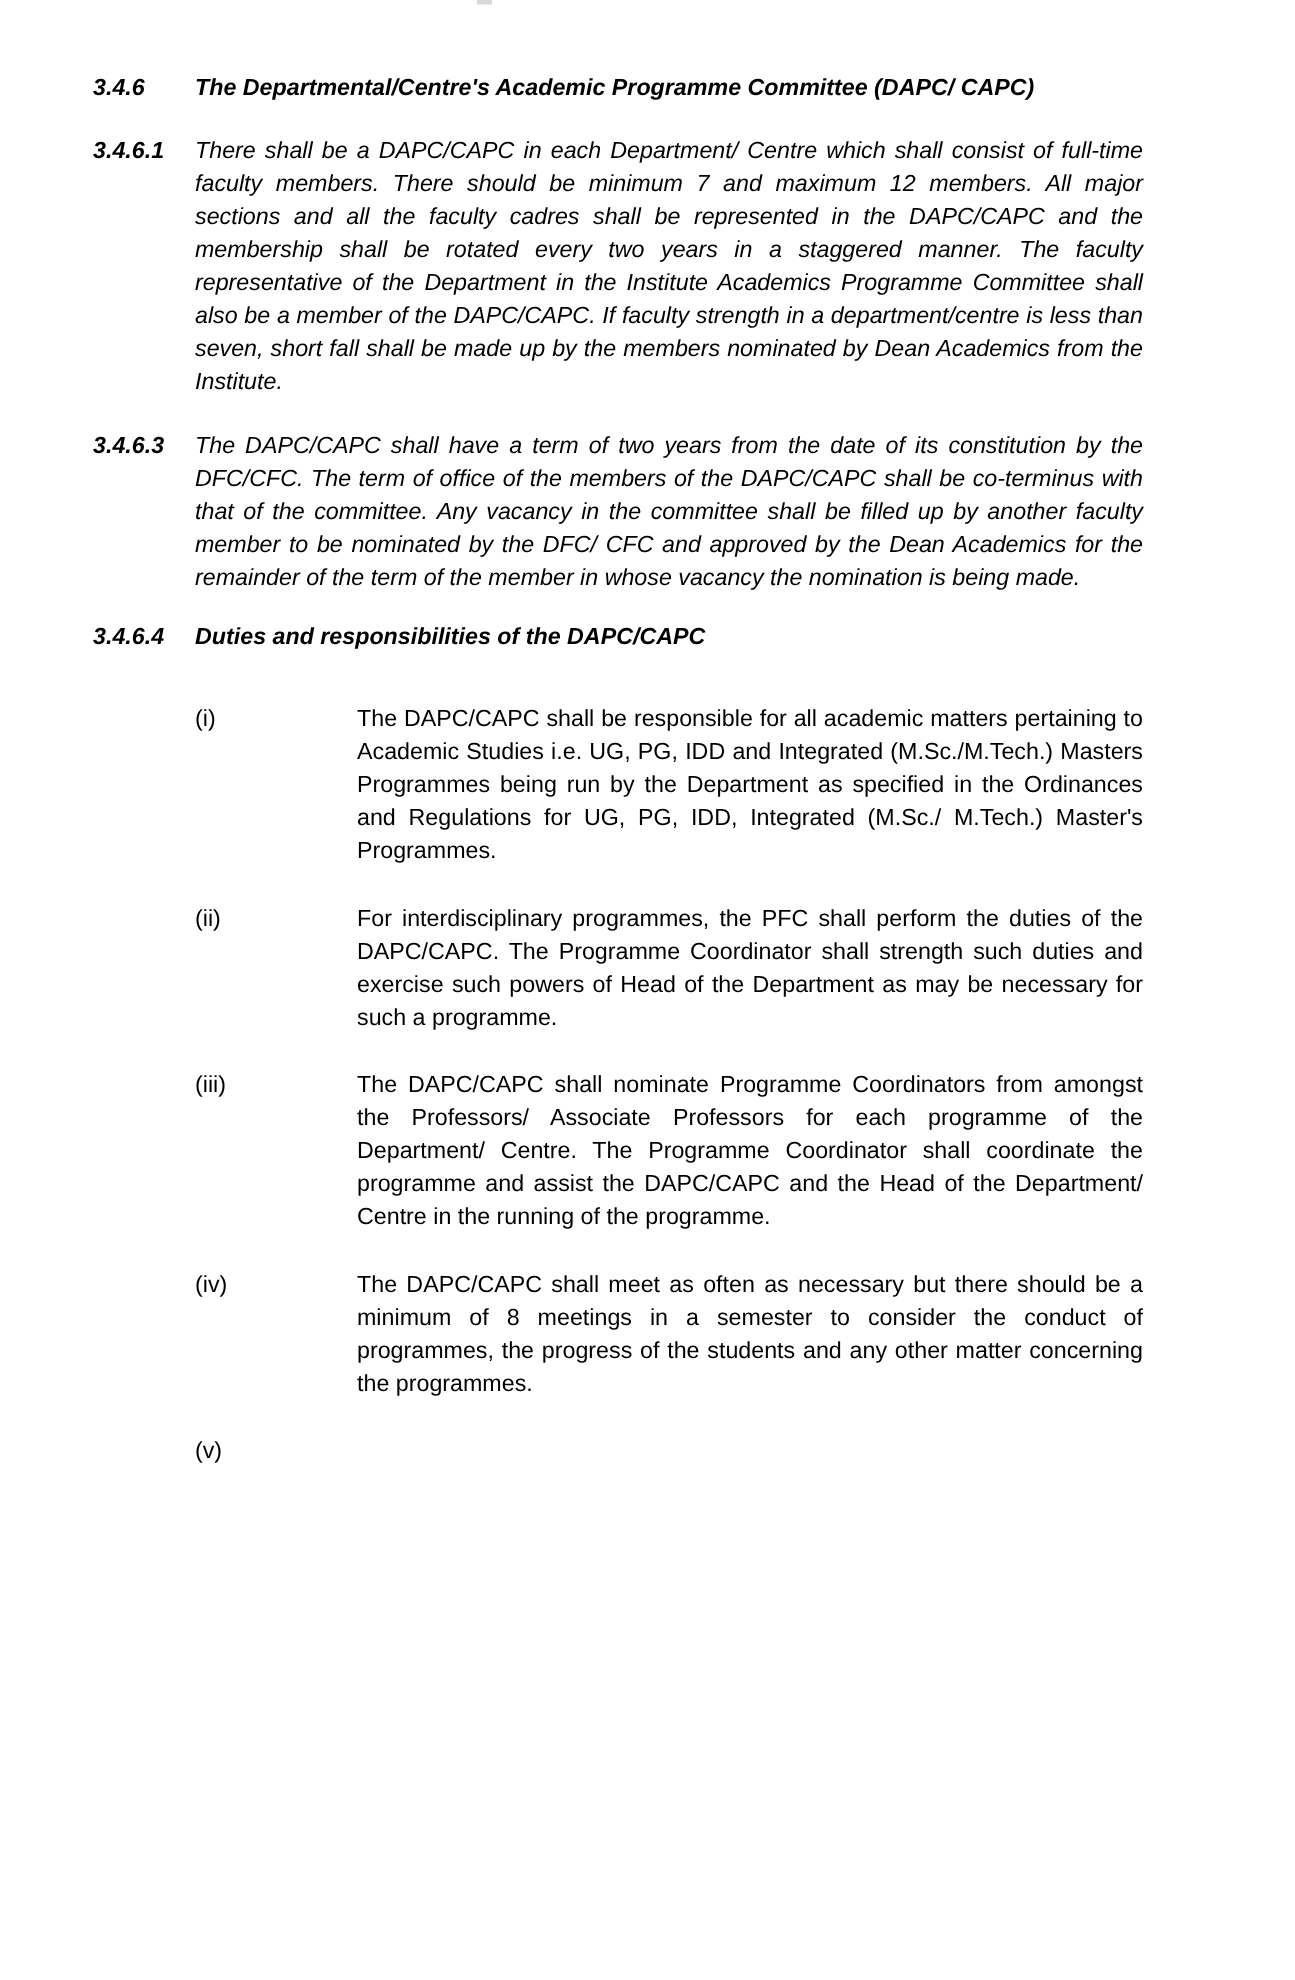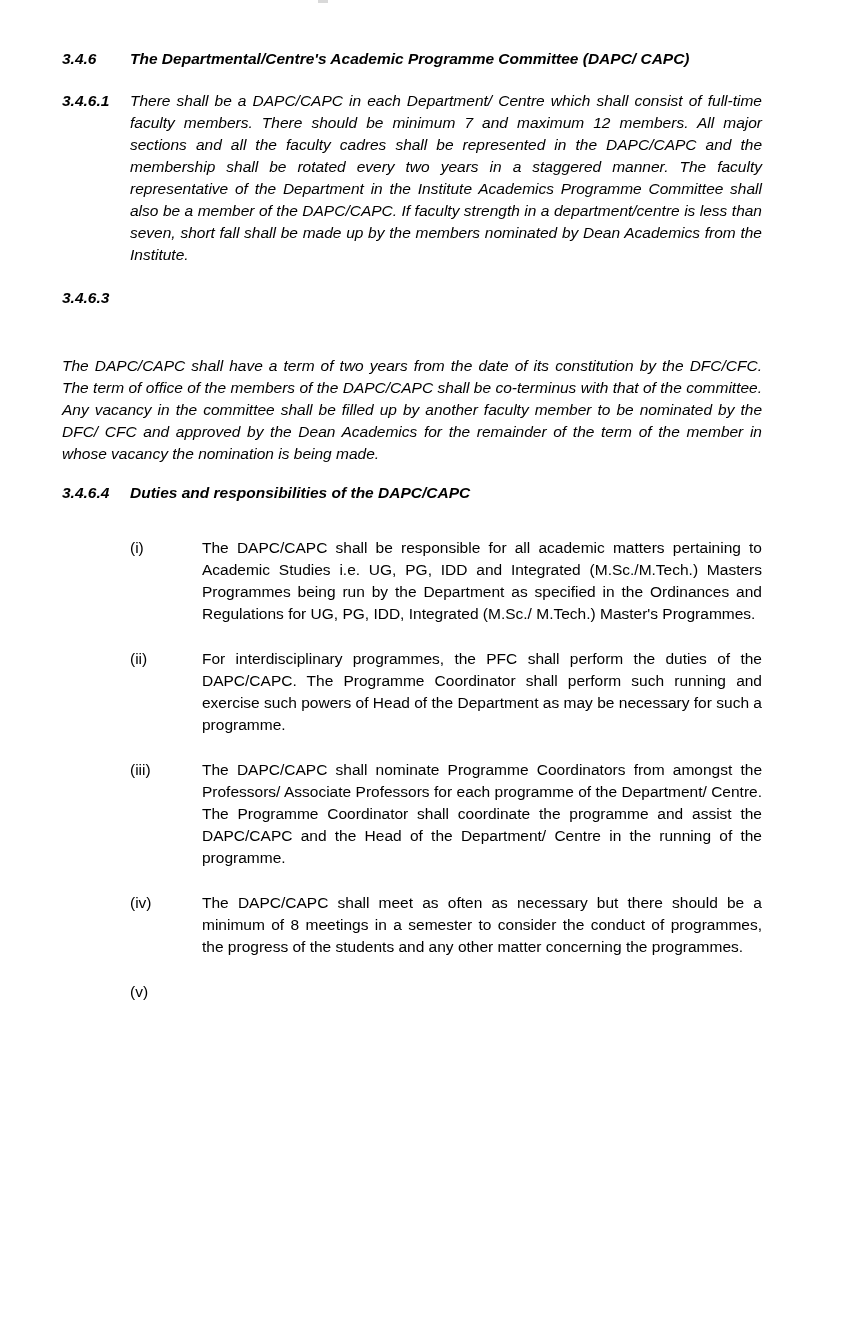--- a/index.html
+++ b/index.html
@@ -41,38 +41,39 @@
     width: 68px;
     font-weight: bold;
   }
   .body-col {
     flex: 1 1 auto;
     text-align: justify;
   }
   .bold { font-weight: bold; }
   .sec-heading      { margin-bottom: 20px; }
   .sec-para         { margin-bottom: 21px; }
-  .sec-para-tight   { margin-bottom: 17px; flex-direction: column; }
+  .sec-para-tight   { margin-bottom: 17px; }
   .sec-subheading   { margin-bottom: 33px; }
   .list {
     margin-left: 68px;
   }
   .list-item {
     display: flex;
     align-items: flex-start;
     margin-bottom: 23px;
   }
   .marker {
     flex: 0 0 72px;
     width: 72px;
     text-align: left;
   }
   .item-text {
     flex: 1 1 auto;
     text-align: justify;
+    margin-left: 36px;
   }
 </style>
 </head>
 <body>
 
 <div class="page">
 
   <div class="artifact"></div>
 
   <div class="row sec-heading">
@@ -98,21 +99,21 @@
 
   <div class="list">
 
     <div class="list-item">
       <div class="marker">(i)</div>
       <div class="item-text">The DAPC/CAPC shall be responsible for all academic matters pertaining to Academic Studies i.e. UG, PG, IDD and Integrated (M.Sc./M.Tech.) Masters Programmes being run by the Department as specified in the Ordinances and Regulations for UG, PG, IDD, Integrated (M.Sc./ M.Tech.) Master's Programmes.</div>
     </div>
 
     <div class="list-item">
       <div class="marker">(ii)</div>
-      <div class="item-text">For interdisciplinary programmes, the PFC shall perform the duties of the DAPC/CAPC. The Programme Coordinator shall perform such running and exercise such powers of Head of the Department as may be necessary for such a programme.</div>
+      <div class="item-text">For interdisciplinary programmes, the PFC shall perform the duties of the DAPC/CAPC. The Programme Coordinator shall strength such duties and exercise such powers of Head of the Department as may be necessary for such a programme.</div>
     </div>
 
     <div class="list-item">
       <div class="marker">(iii)</div>
       <div class="item-text">The DAPC/CAPC shall nominate Programme Coordinators from amongst the Professors/ Associate Professors for each programme of the Department/ Centre. The Programme Coordinator shall coordinate the programme and assist the DAPC/CAPC and the Head of the Department/ Centre in the running of the programme.</div>
     </div>
 
     <div class="list-item">
       <div class="marker">(iv)</div>
       <div class="item-text">The DAPC/CAPC shall meet as often as necessary but there should be a minimum of 8 meetings in a semester to consider the conduct of programmes, the progress of the students and any other matter concerning the programmes.</div>

